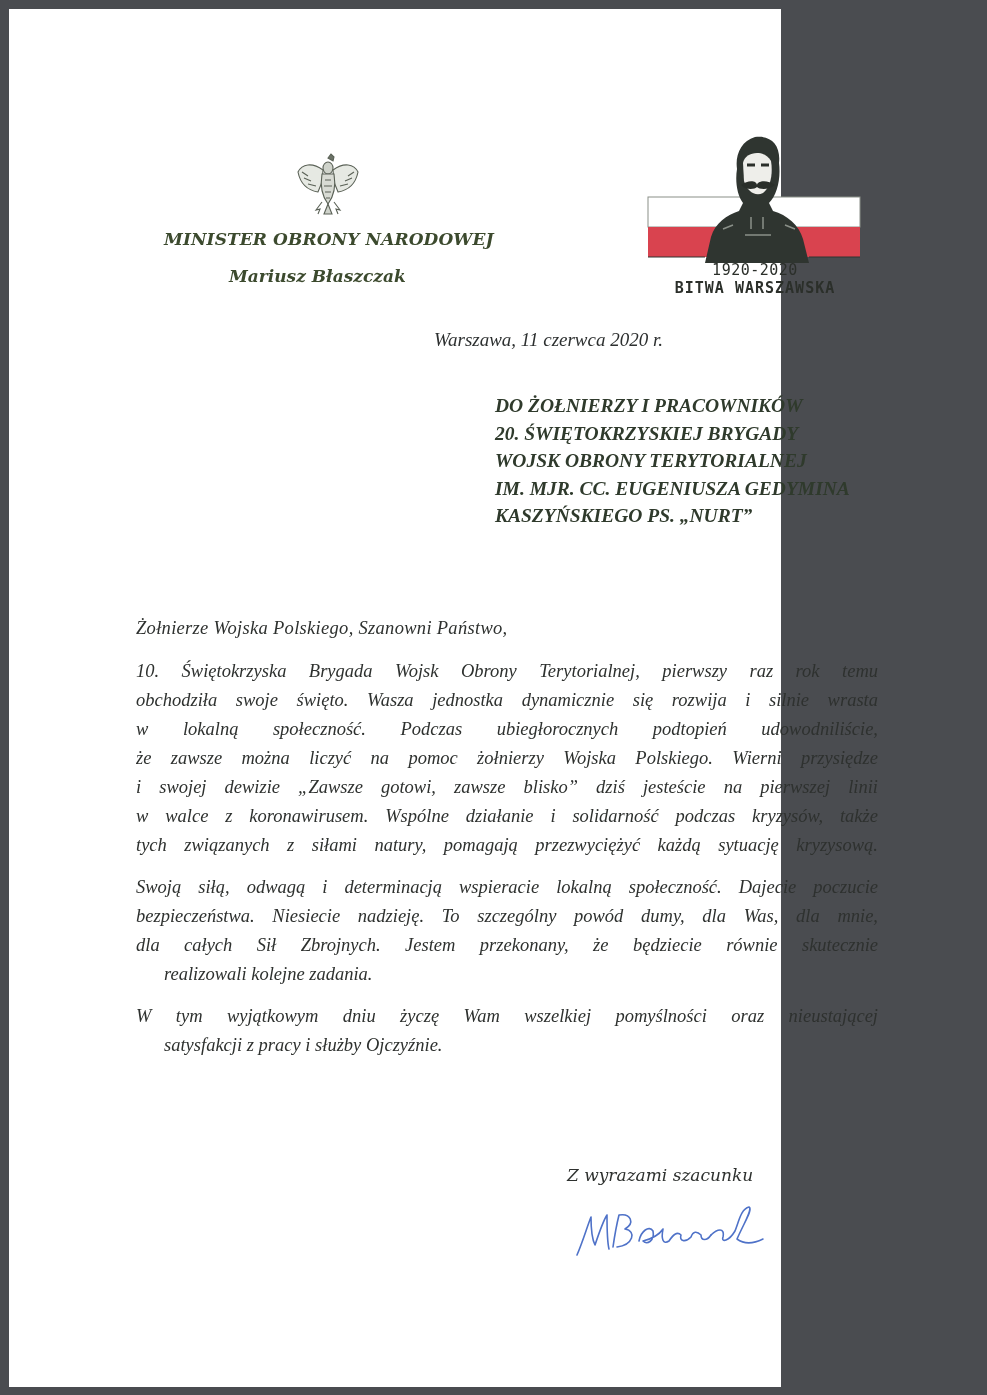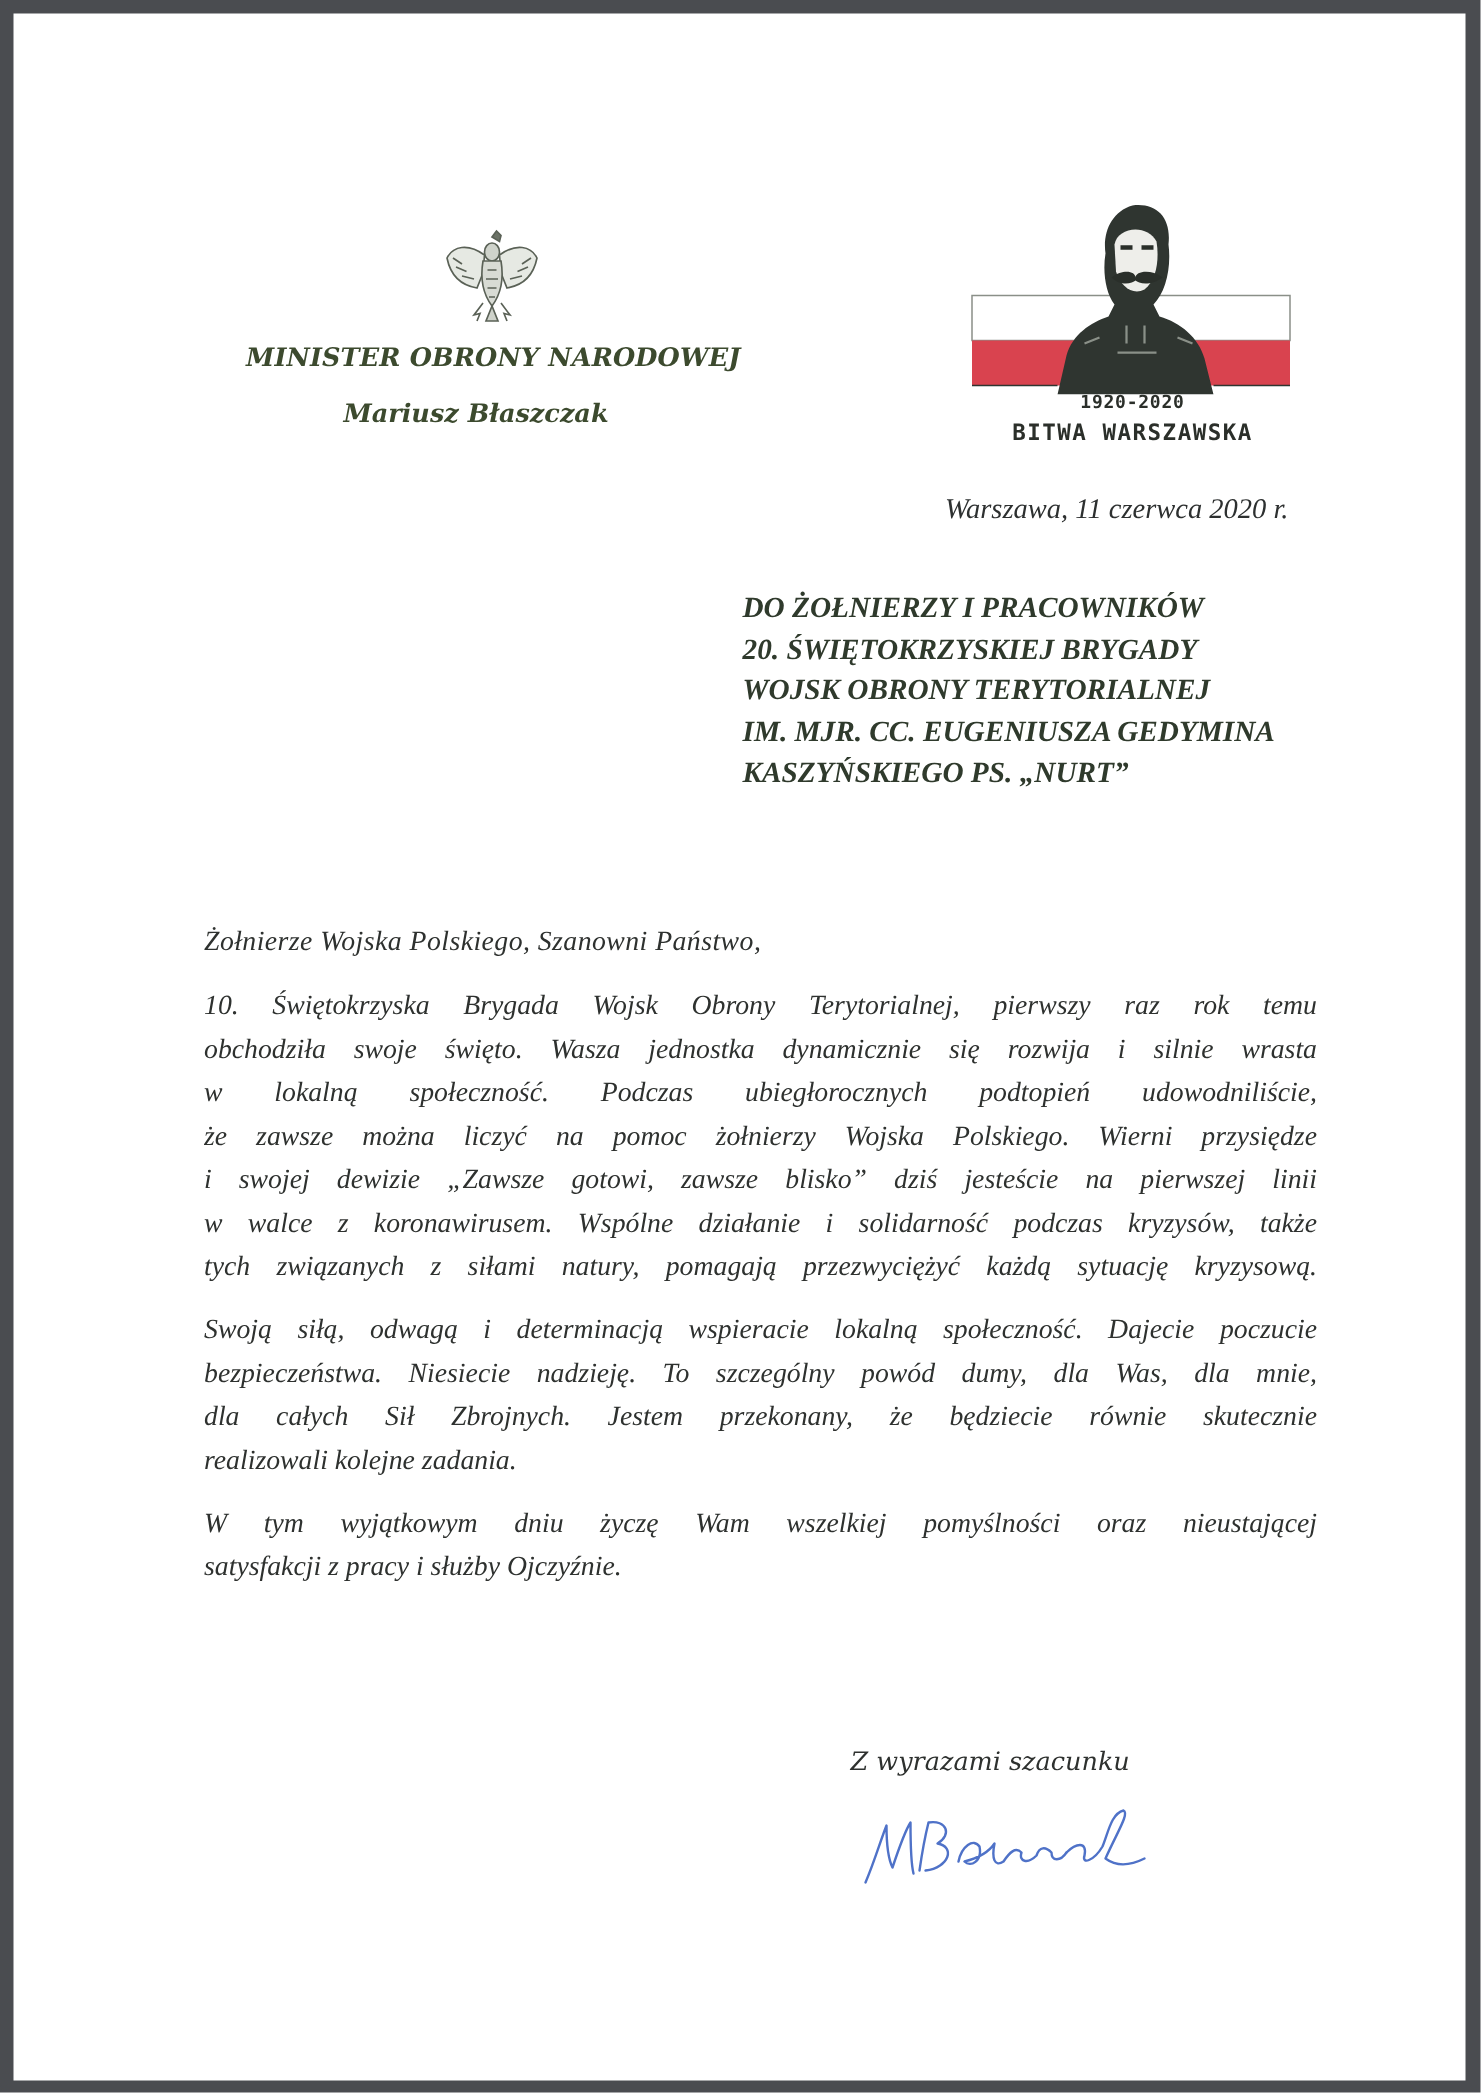--- a/index.html
+++ b/index.html
@@ -4,43 +4,43 @@
 <style>
   html, body { margin: 0; padding: 0; }
   body {
     width: 987px; height: 1395px; overflow: hidden;
     background: #4a4c50;
     position: relative;
     font-family: "DejaVu Serif", serif;
   }
   .page {
     position: absolute; left: 9px; top: 9px;
-    width: 968px; height: 1378px;
+    width: 772px; height: 1378px;
     background: #ffffff;
   }
   .emblem {
     position: absolute; left: 283px; top: 139px; width: 72px; height: 72px;
   }
   .minister-title {
     position: absolute; left: 155px; top: 220px; width: 335px;
     font-family: "DejaVu Serif", serif; font-style: italic; font-weight: bold;
     font-size: 17px; color: #3c4a2e; letter-spacing: 0.1px; white-space: nowrap;
   }
   .minister-name {
     position: absolute; left: 220px; top: 257px; width: 200px;
     font-family: "DejaVu Serif", serif; font-style: italic; font-weight: bold;
     font-size: 17px; color: #3c4a2e; white-space: nowrap;
   }
   .logo {
     position: absolute; left: 636px; top: 124px; width: 220px; height: 166px;
   }
   .logo-years {
     position: absolute; left: 0; width: 220px; top: 128px; text-align: center;
-    font-family: "DejaVu Sans Mono", monospace; font-weight: bold;
-    font-size: 12px; color: #2b2f2a; letter-spacing: 0.5px;
+    font-family: "DejaVu Sans Mono", monospace; font-weight: normal;
+    font-size: 15px; color: #2b2f2a; letter-spacing: 0.5px;
   }
   .logo-title {
     position: absolute; left: 0; width: 220px; top: 146px; text-align: center;
     font-family: "DejaVu Sans Mono", monospace; font-weight: bold;
     font-size: 15px; color: #2b2f2a; letter-spacing: 1px;
   }
   .date {
     position: absolute; right: 118px; top: 320px;
     font-family: "Liberation Serif", serif; font-style: italic;
     font-size: 19px; color: #2d3030; white-space: nowrap;
@@ -52,21 +52,21 @@
   }
   .addressee div { white-space: nowrap; }
   .body-text {
     position: absolute; left: 127px; top: 605px; width: 742px;
     font-family: "Liberation Serif", serif; font-style: italic;
     font-size: 18.5px; color: #2e312f; line-height: 29px;
   }
   .salutation { margin: 0 0 14px 0; white-space: nowrap; letter-spacing: 0.3px; }
   .para { margin: 0 0 13px 0; text-align: justify; }
   .para .line { display: block; text-align: justify; text-align-last: justify; height: 29px; overflow: hidden; }
-  .para .line.last { text-align-last: left; }
+  .para .line.last { text-align-last: left; margin-left: 28px; }
   .closing {
     position: absolute; left: 558px; top: 1156px;
     font-family: "DejaVu Serif", serif; font-style: italic;
     font-size: 17px; color: #2e312f; white-space: nowrap;
   }
   .signature {
     position: absolute; left: 560px; top: 1192px; width: 200px; height: 62px;
   }
 </style>
 </head>

